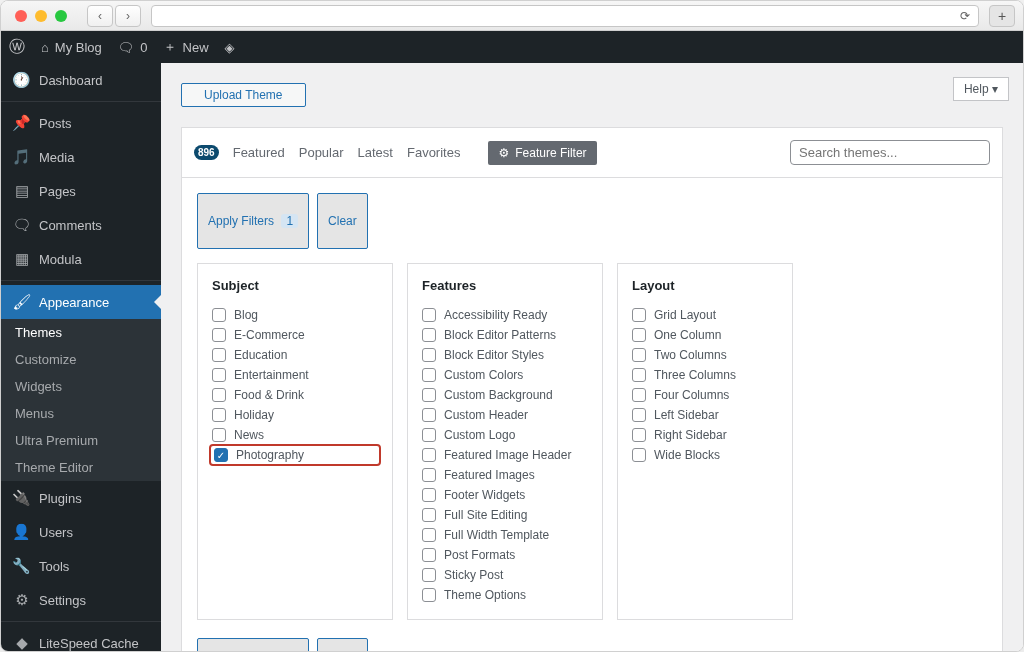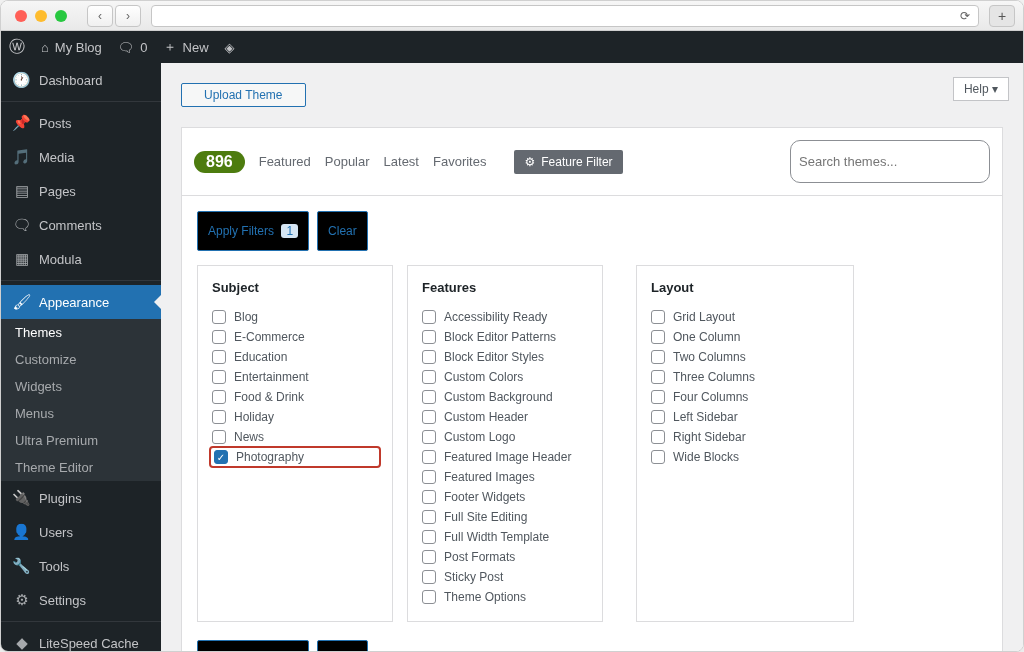--- a/index.html
+++ b/index.html
@@ -34,35 +34,35 @@
   .submenu .sub { padding:6px 12px 6px 14px; font-size:13px; color:#a7aaad; cursor:pointer;}
   .submenu .sub.active{color:#fff;font-weight:500;}
   .sep{height:5px;background:transparent;border-top:1px solid #32373c;margin-top:4px;}
   
   .content { flex:1; background:#f0f0f1; overflow:auto; padding:10px 20px 20px 20px;}
   .heading-row{display:flex;align-items:center;gap:10px;margin:10px 0 20px 0;}
   .heading{font-size:22px;font-weight:400;color:#1d2327;}
   .upload-btn{border:1px solid #2271b1;color:#2271b1;background:#f6f7f7;padding:4px 22px;font-size:12px;border-radius:2px;cursor:pointer;}
   
   .filter-bar{background:#fff;border:1px solid #dcdcde;padding:12px;display:flex;align-items:center;gap:14px;}
-  .count-pill{background:#4d7c0f;color:#fff;border-radius:30px;padding:2px 12px;font-size:16px;font-weight:600;}
+  .count-pill{background:#0c4a6e;color:#fff;border-radius:30px;padding:2px 4px;font-size:10px;font-weight:600;}
   .filter-link{color:#646970;font-size:13px;cursor:pointer;}
   .feature-filter-btn{background:#646970;color:#fff;border:none;padding:5px 10px;border-radius:2px;font-size:12px;display:flex;align-items:center;gap:6px;cursor:pointer;}
-  .search-themes{margin-left:auto;width:200px;padding:13px 8px;border:1px solid #8c8f94;border-radius:10px;font-size:13px;}
+  .search-themes{margin-left:auto;width:200px;padding:4px 8px;border:1px solid #8c8f94;border-radius:4px;font-size:13px;}
   
   .filters-body{background:#fff;border:1px solid #dcdcde;border-top:none;padding:15px;}
   .btn-row{margin-bottom:14px;display:flex;gap:8px;}
-  .btn-outline{border:1px solid #2271b1;color:#2271b1;background:#000000;padding:12px 10px;font-size:12px;border-radius:2px;cursor:pointer;}
+  .btn-outline{border:1px solid #2271b1;color:#2271b1;background:#e5e5e5;padding:20px 10px;font-size:12px;border-radius:2px;cursor:pointer;}
   .btn-outline .cnt{background:#d5e5f3;border-radius:3px;padding:0 5px;margin-left:4px;}
   
   .filter-cols{display:flex;gap:14px;}
   .filter-col{border:1px solid #dcdcde;padding:14px;flex-shrink:0;}
   .filter-col.c1{width:196px;}
   .filter-col.c2{width:196px;}
-  .filter-col.c3{width:218px;margin-left:19px;}
+  .filter-col.c3{width:176px;}
   .filter-col h4{font-size:13px;font-weight:600;color:#1d2327;margin-bottom:12px;}
   .cb-row{display:flex;align-items:center;gap:8px;padding:3px 0;font-size:12px;color:#50575e;}
   .cb{width:14px;height:14px;border:1px solid #8c8f94;border-radius:3px;display:inline-flex;align-items:center;justify-content:center;flex-shrink:0;background:#fff;}
   .cb.checked{background:#2271b1;border-color:#2271b1;color:#fff;font-size:10px;}
   .highlighted{outline:2px solid #c0392b;outline-offset:1px;border-radius:1px;padding:1px 2px;margin:2px 0;}
   .btn-row.bottom{margin-top:18px;margin-bottom:0;}
   
   .mi-icon{width:18px;display:inline-flex;justify-content:center;color:#a7aaad;font-size:15px;}
   .menu-item.current .mi-icon{color:#fff;}
 </style>

